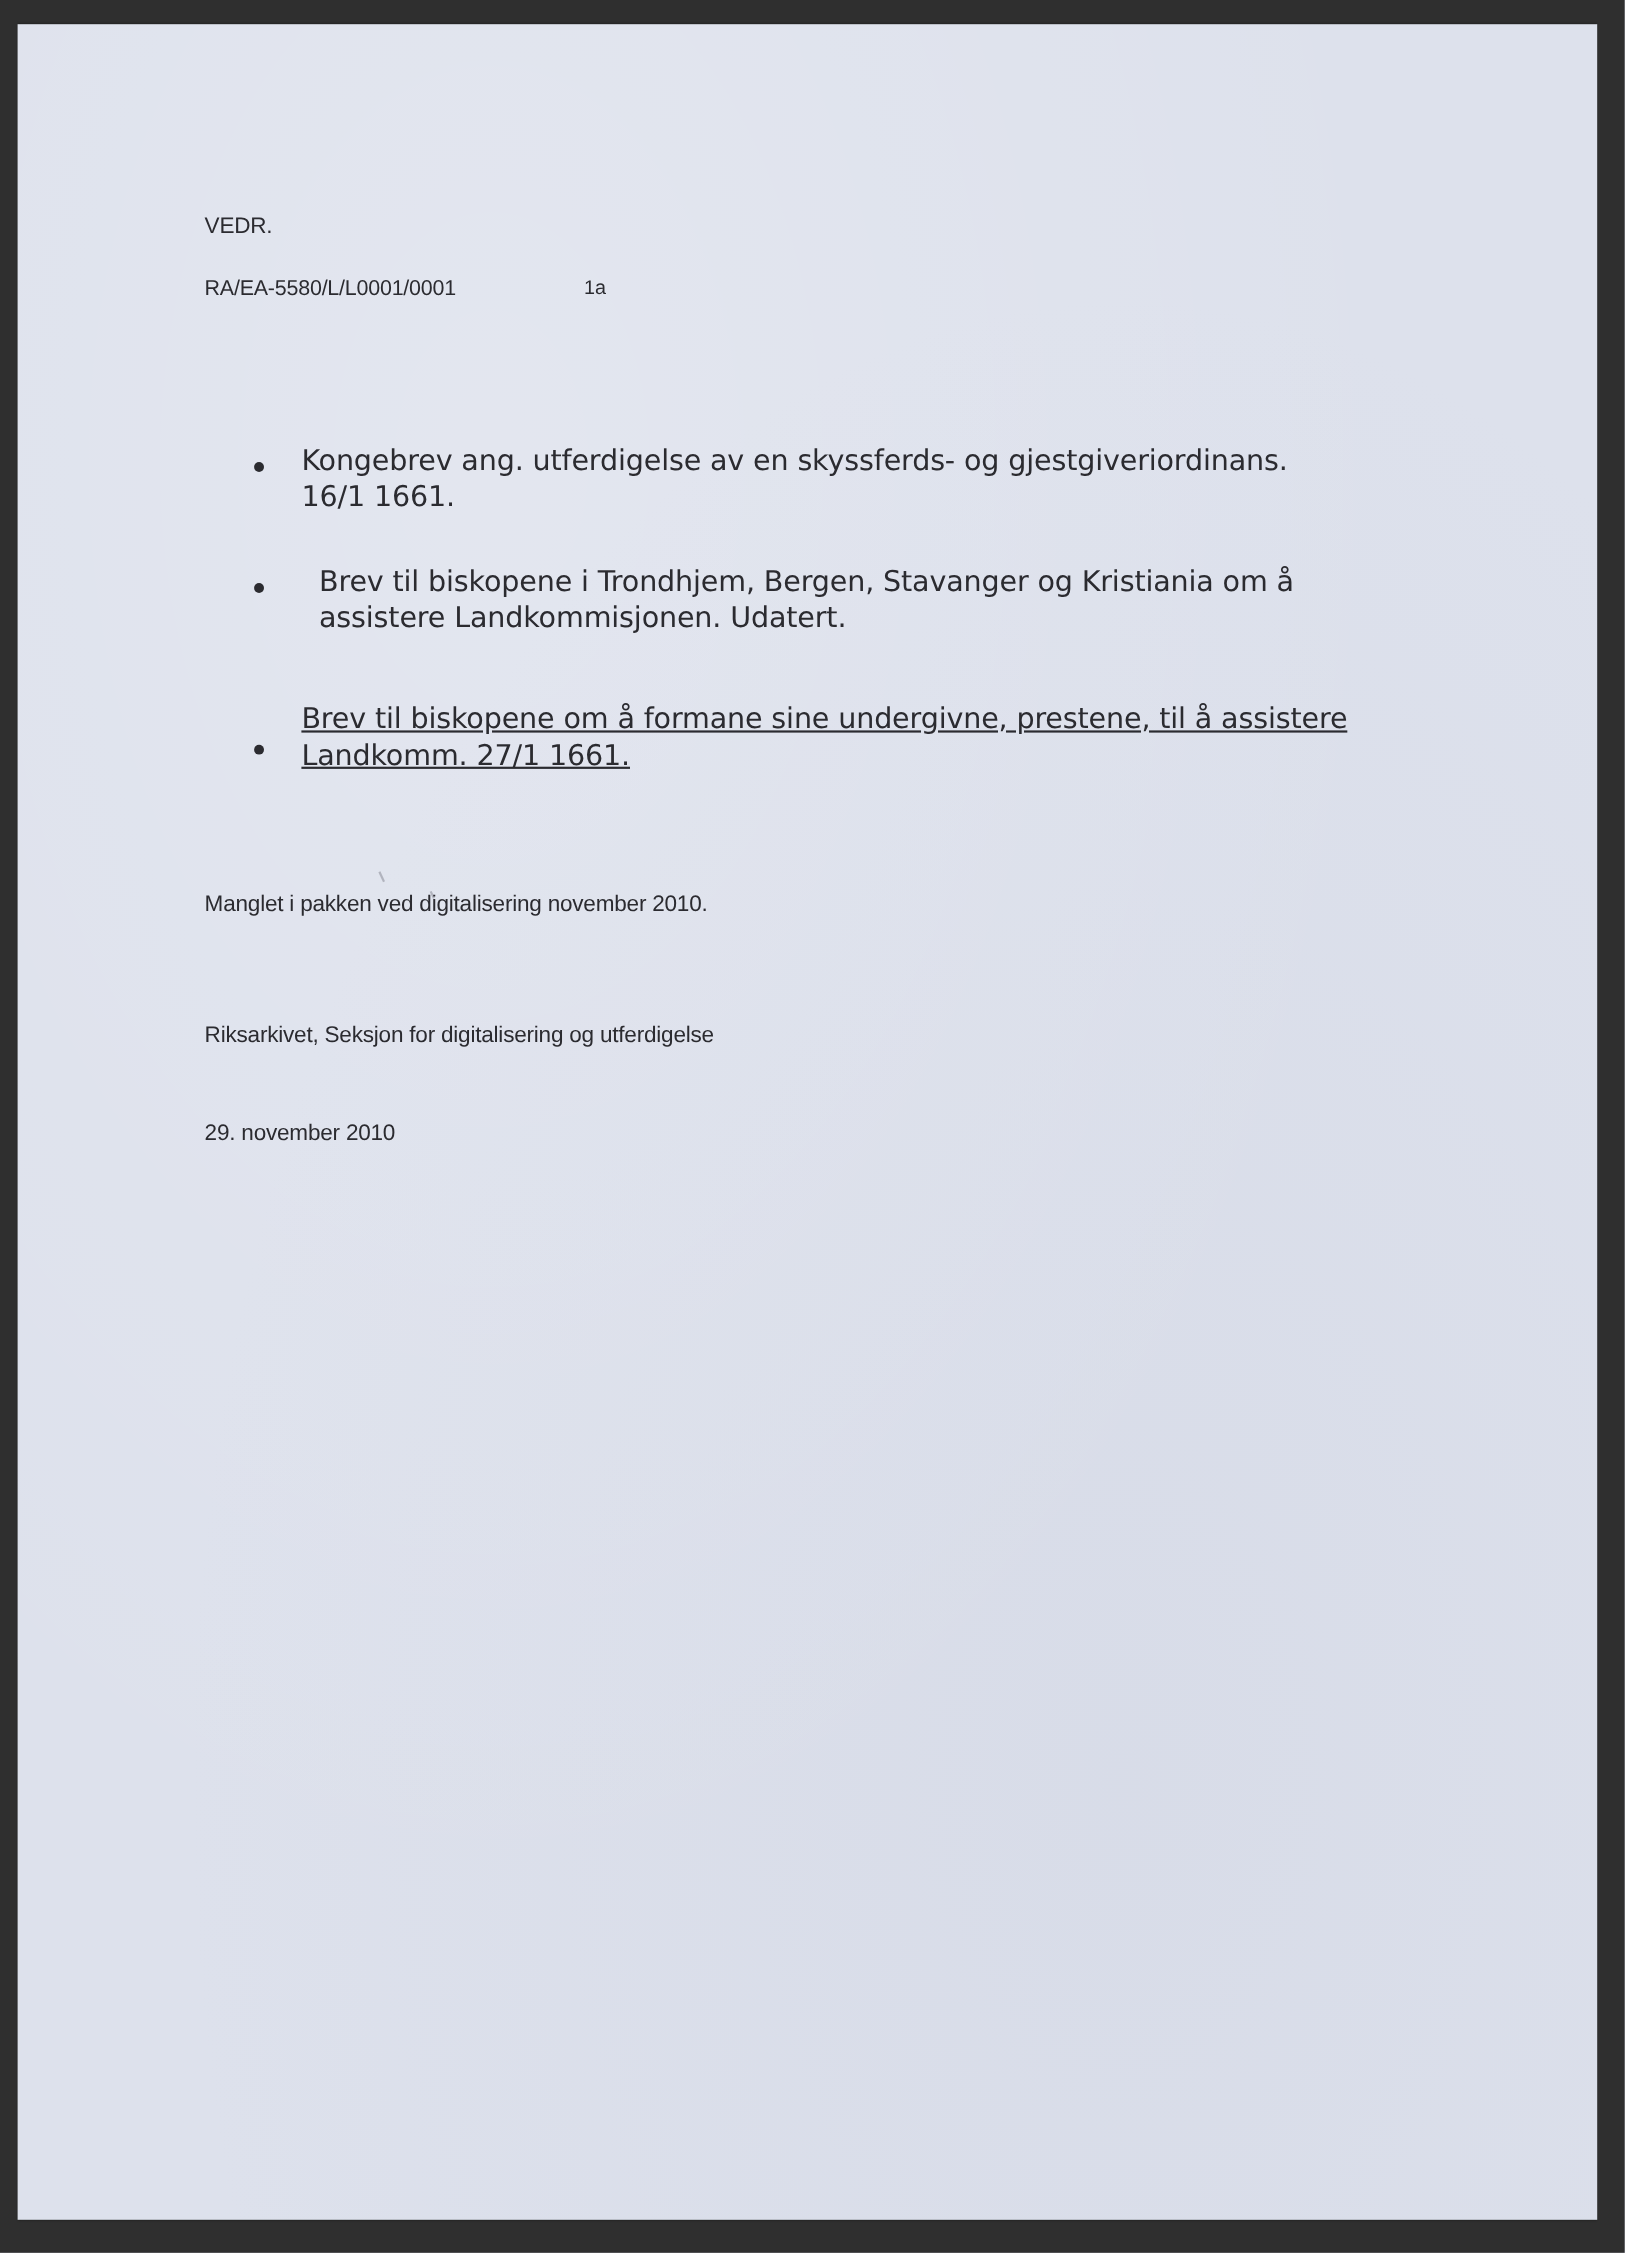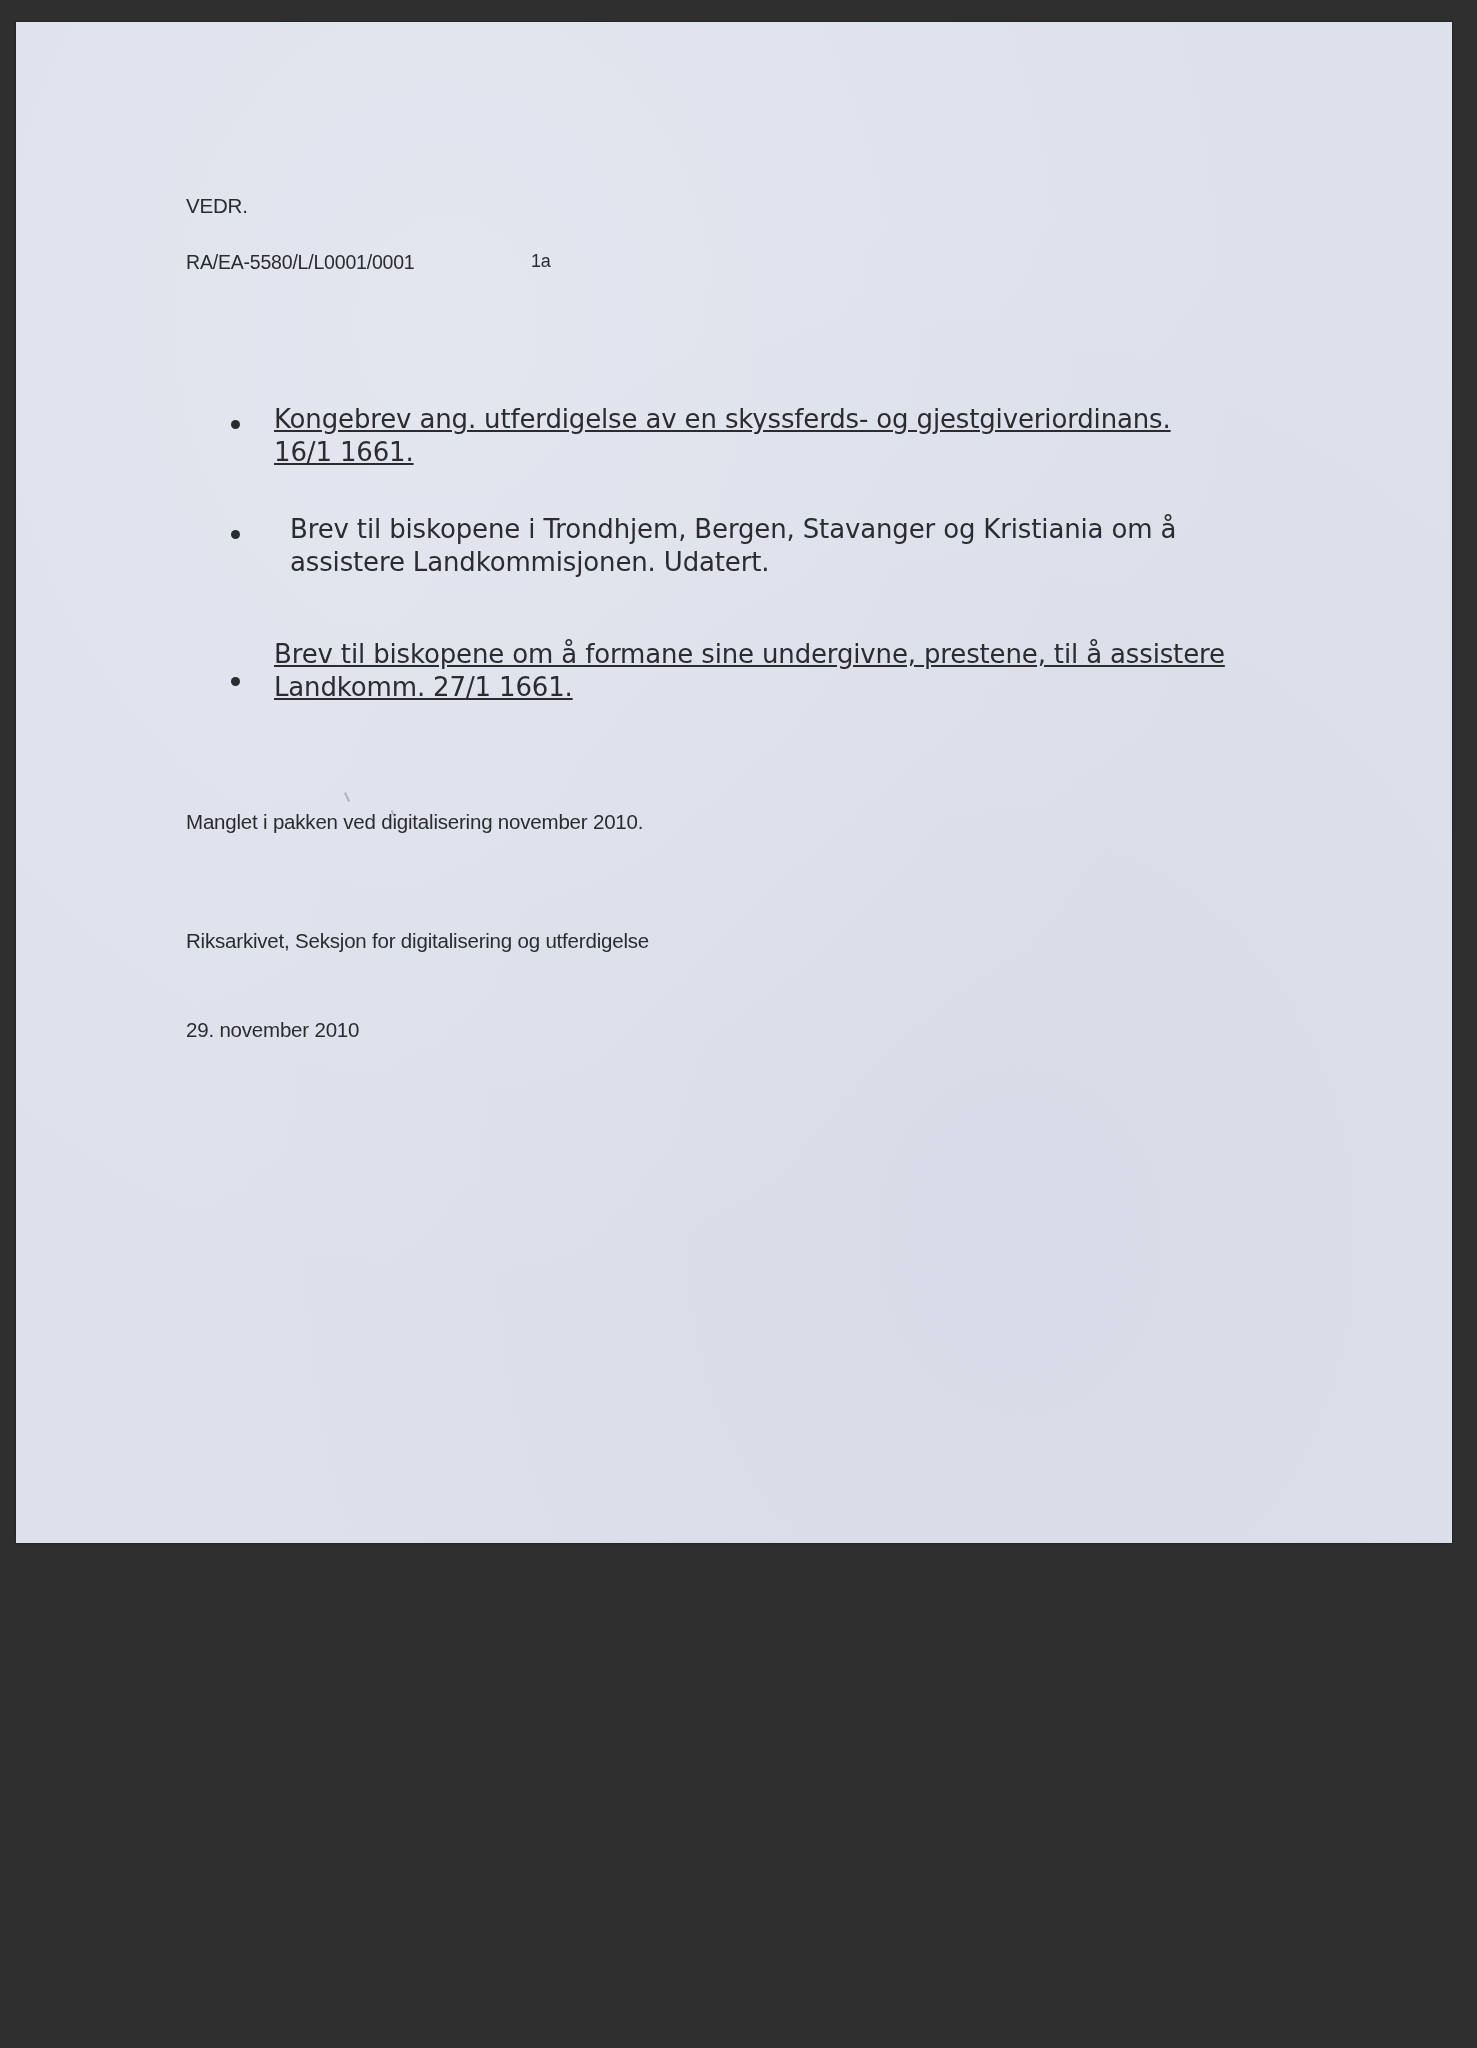--- a/index.html
+++ b/index.html
@@ -11,21 +11,21 @@
       height: 2048px;
       background: #2f2f2f;
       position: relative;
       overflow: hidden;
     }
     .paper {
       position: absolute;
       left: 16px;
       top: 22px;
       width: 1436px;
-      height: 1521px;
+      height: 1996px;
       background: #dde1ec;
       background-image:
         radial-gradient(ellipse at 30% 20%, rgba(255,255,255,0.18), rgba(255,255,255,0) 60%),
         radial-gradient(ellipse at 70% 80%, rgba(200,205,220,0.25), rgba(200,205,220,0) 60%);
       box-shadow: 0 0 2px rgba(0,0,0,0.6);
     }
     .txt {
       position: absolute;
       color: #2b2b30;
       white-space: nowrap;
@@ -74,21 +74,21 @@
   <p class="txt calibri" style="left:170px; top:172px;">VEDR.</p>
 
   <p class="txt calibri" style="left:170px; top:229px; font-size:19.5px;">RA/EA-5580/L/L0001/0001</p>
 
   <p class="txt calibri" style="left:515px; top:229px; font-size:18px;">1a</p>
 
   <div>
 
     <div class="bullet-item" style="top:0;">
       <div class="bullet-dot" style="left:215px; top:398px;"></div>
-      <div class="bullet-text" style="left:258px; top:381px;text-decoration:underline;">
+      <div class="bullet-text" style="left:258px; top:381px;">
         <span>Kongebrev ang. utferdigelse av en skyssferds- og gjestgiveriordinans.</span>
         <span>16/1 1661.</span>
       </div>
     </div>
 
     <div class="bullet-item" style="top:0;">
       <div class="bullet-dot" style="left:215px; top:508px;"></div>
       <div class="bullet-text" style="left:274px; top:491px;">
         <span>Brev til biskopene i Trondhjem, Bergen, Stavanger og Kristiania om å</span>
         <span>assistere Landkommisjonen. Udatert.</span>

